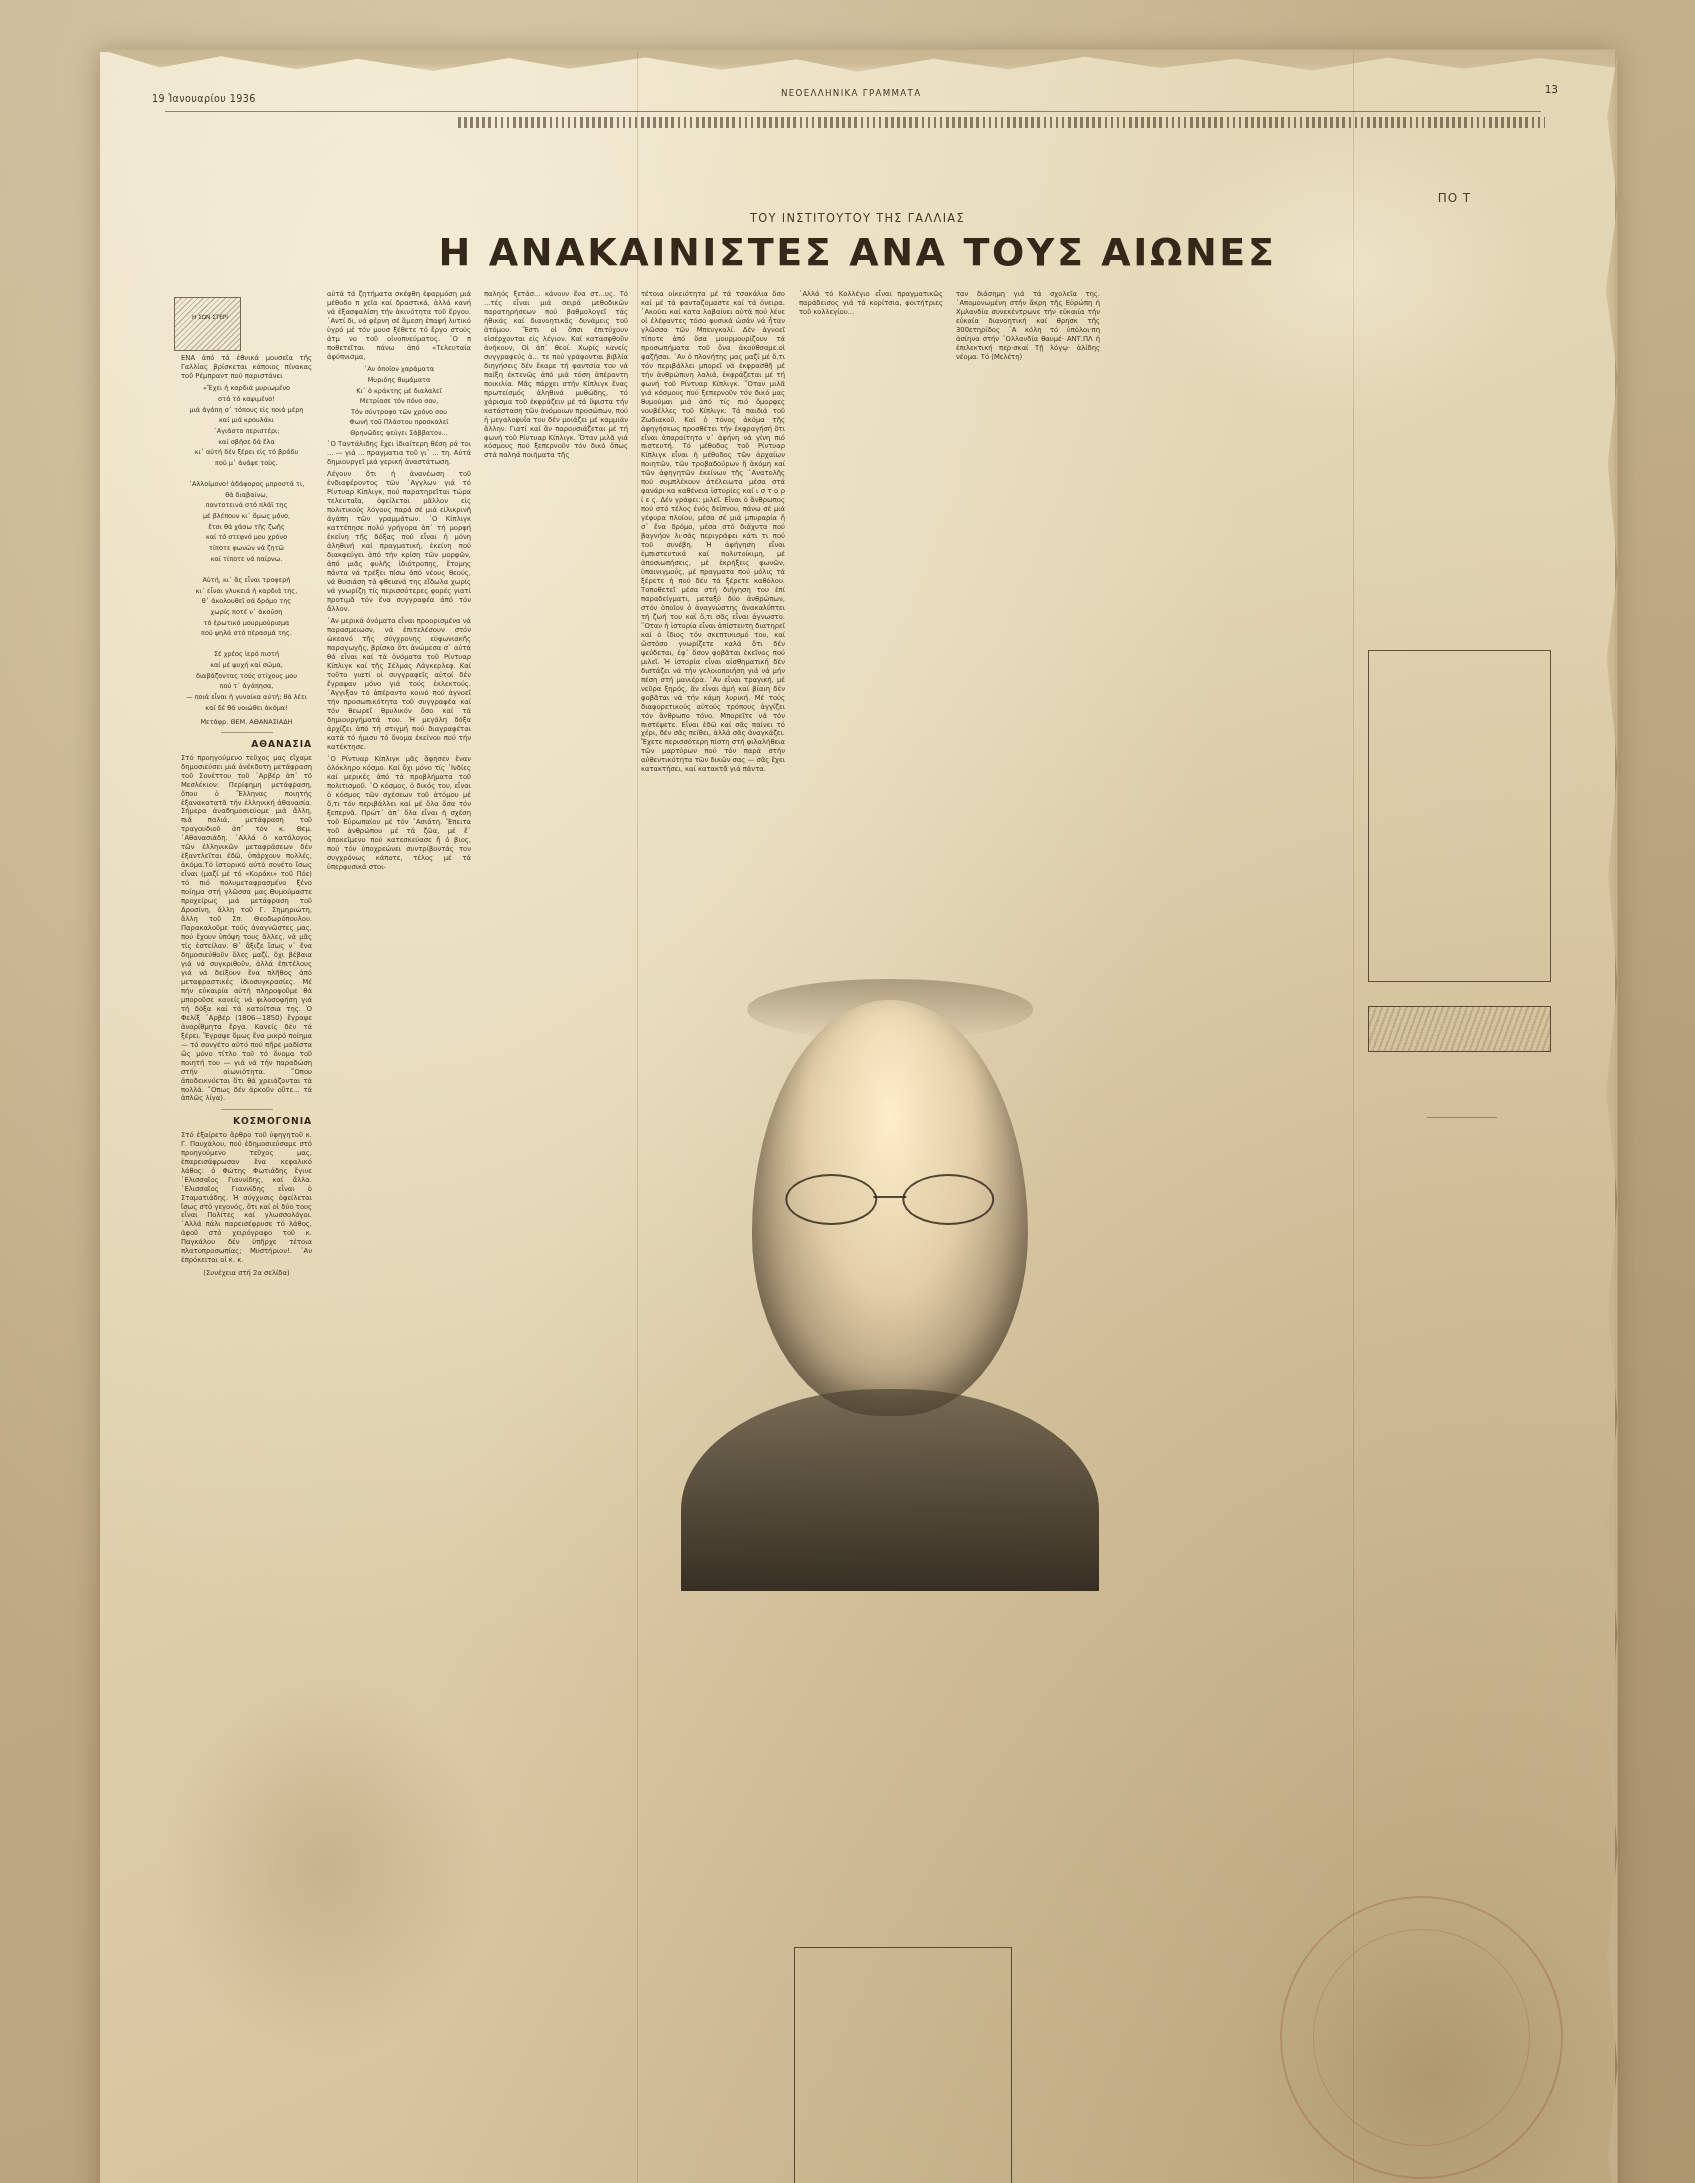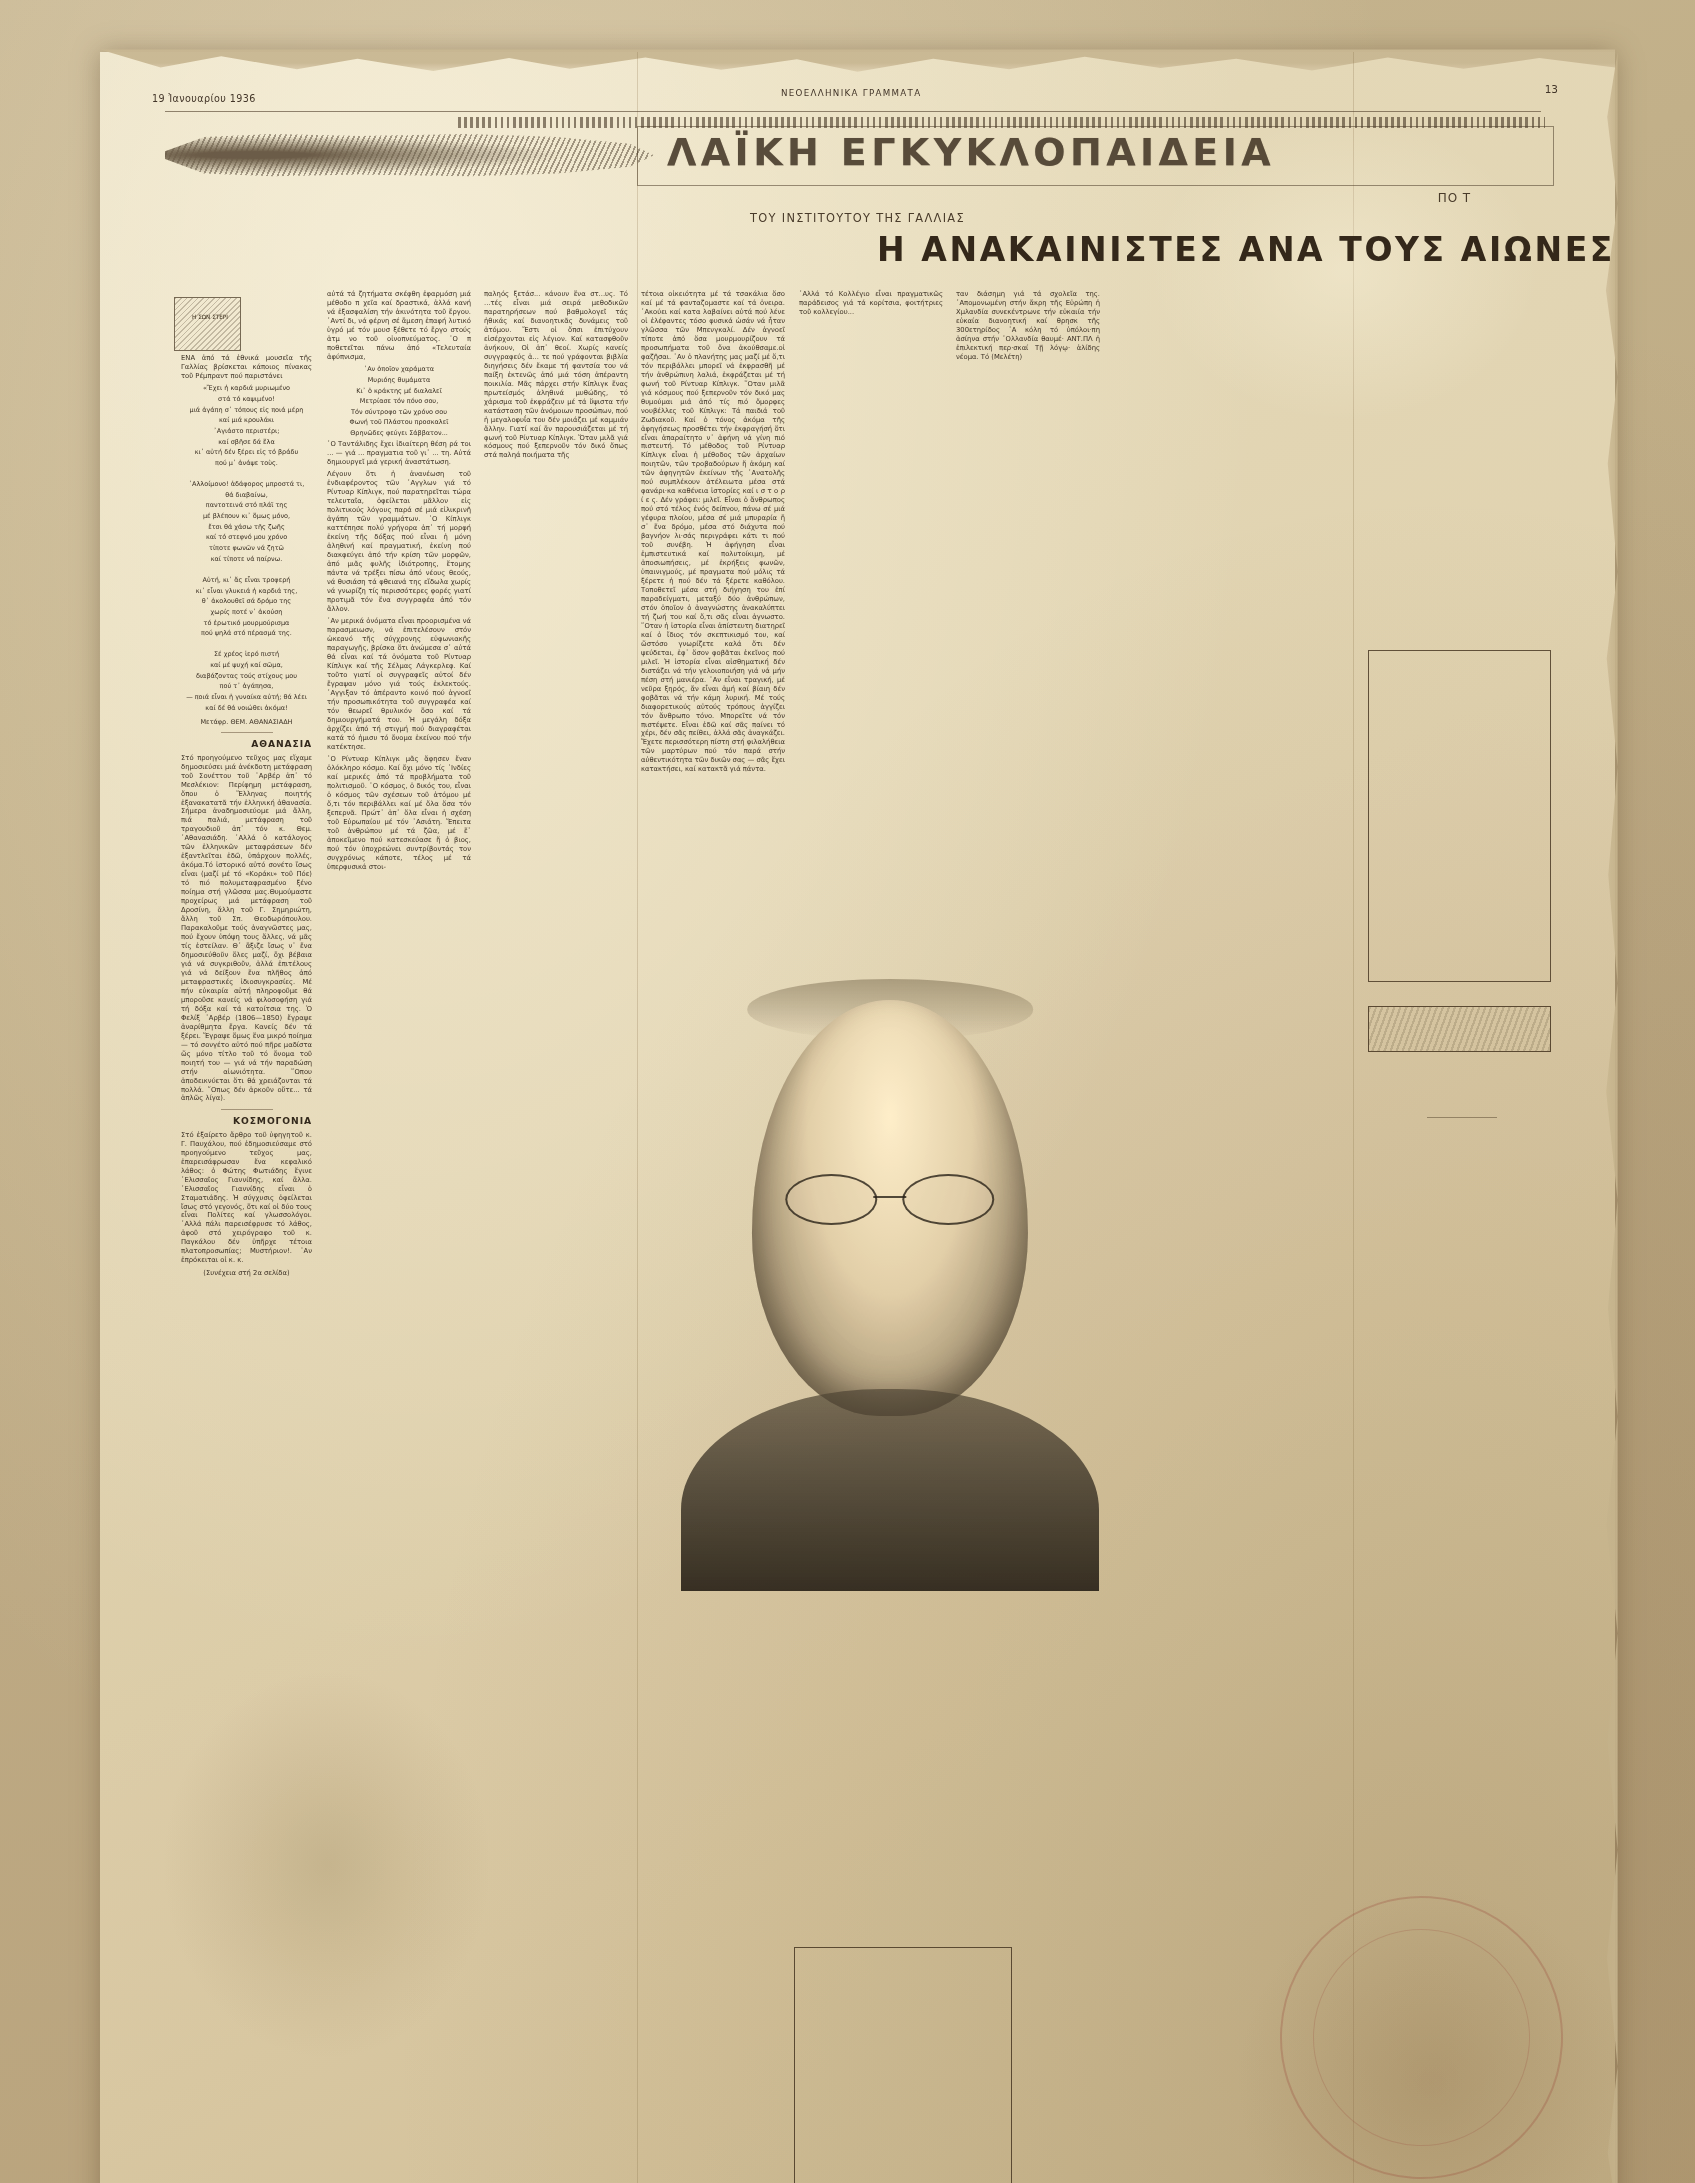--- a/index.html
+++ b/index.html
@@ -71,22 +71,22 @@
     opacity:.8;
   }
   #mh-frame{
     position:absolute;left:472px;right:0;top:0;height:58px;
     border:1.3px double #50402c;opacity:.55;
   }
   #subline1{position:absolute;left:0;right:0;top:139px;text-align:center;font-size:17.5px;letter-spacing:1.7px;font-weight:bold;color:#3b2f21;}
   #subline2{position:absolute;left:0;right:0;top:159px;text-align:center;font-size:11.4px;letter-spacing:1.3px;color:#4a3c2c;}
   #subline3{position:absolute;right:144px;top:139px;font-size:12px;letter-spacing:0.9px;color:#4a3c2c;}
   #headline{
-    position:absolute;left:0;right:0;top:178px;text-align:right;
-    font-size:33px;letter-spacing:2.6px;font-weight:bold;color:#352a1c;
+    position:absolute;left:0;right:0;top:178px;text-align:center;
+    font-size:38px;letter-spacing:2.6px;font-weight:bold;color:#352a1c;
   }
 
   
   .column{position:absolute;}
   #c1{left:81px;top:245px;width:131px;}
   #c2{left:227px;top:238px;width:144px;}
   #c3{left:384px;top:238px;width:144px;}
   #c4{left:541px;top:238px;width:144px;}
   #c5{left:699px;top:238px;width:144px;}
   #c6{left:856px;top:238px;width:144px;}
@@ -211,25 +211,20 @@
     <div class="stain" style="left:61px;top:1616px;width:332px;height:393px;background:radial-gradient(ellipse,rgba(120,95,58,.20),rgba(120,95,58,0) 70%);"></div>
     <div class="stain" style="left:1048px;top:65px;width:393px;height:306px;background:radial-gradient(ellipse,rgba(255,250,230,.35),rgba(255,250,230,0) 70%);"></div>
     <div class="stain" style="left:1135px;top:1834px;width:393px;height:393px;background:radial-gradient(ellipse,rgba(130,100,60,.22),rgba(130,100,60,0) 70%);"></div>
 
     <div id="dateline">19 Ἰανουαρίου 1936</div>
     <div id="runhead">ΝΕΟΕΛΛΗΝΙΚΑ ΓΡΑΜΜΑΤΑ</div>
     <div id="pageno">13</div>
     <div id="rule1"></div>
     <div id="orn"></div>
 
-    <div id="masthead">
-      <div id="mh-frame"></div>
-      <div id="mh-fish"></div>
-      <div id="mh-title">ΛΑΪΚΗ ΕΓΚΥΚΛΟΠΑΙΔΕΙΑ</div>
-    </div>
 
     <div id="subline2">ΤΟΥ ΙΝΣΤΙΤΟΥΤΟΥ ΤΗΣ ΓΑΛΛΙΑΣ</div>
     <div id="subline3">ΠΟ Τ</div>
     <div id="headline">Η ΑΝΑΚΑΙΝΙΣΤΕΣ ΑΝΑ ΤΟΥΣ ΑΙΩΝΕΣ</div>
 
     <div id="emblem"></div>
     <div id="emblem-txt">Η ΣΩΝ ΣΤΕΡΙ</div>
 
     <div class="column col" id="c1">
       <div style="height:57px;"></div>

